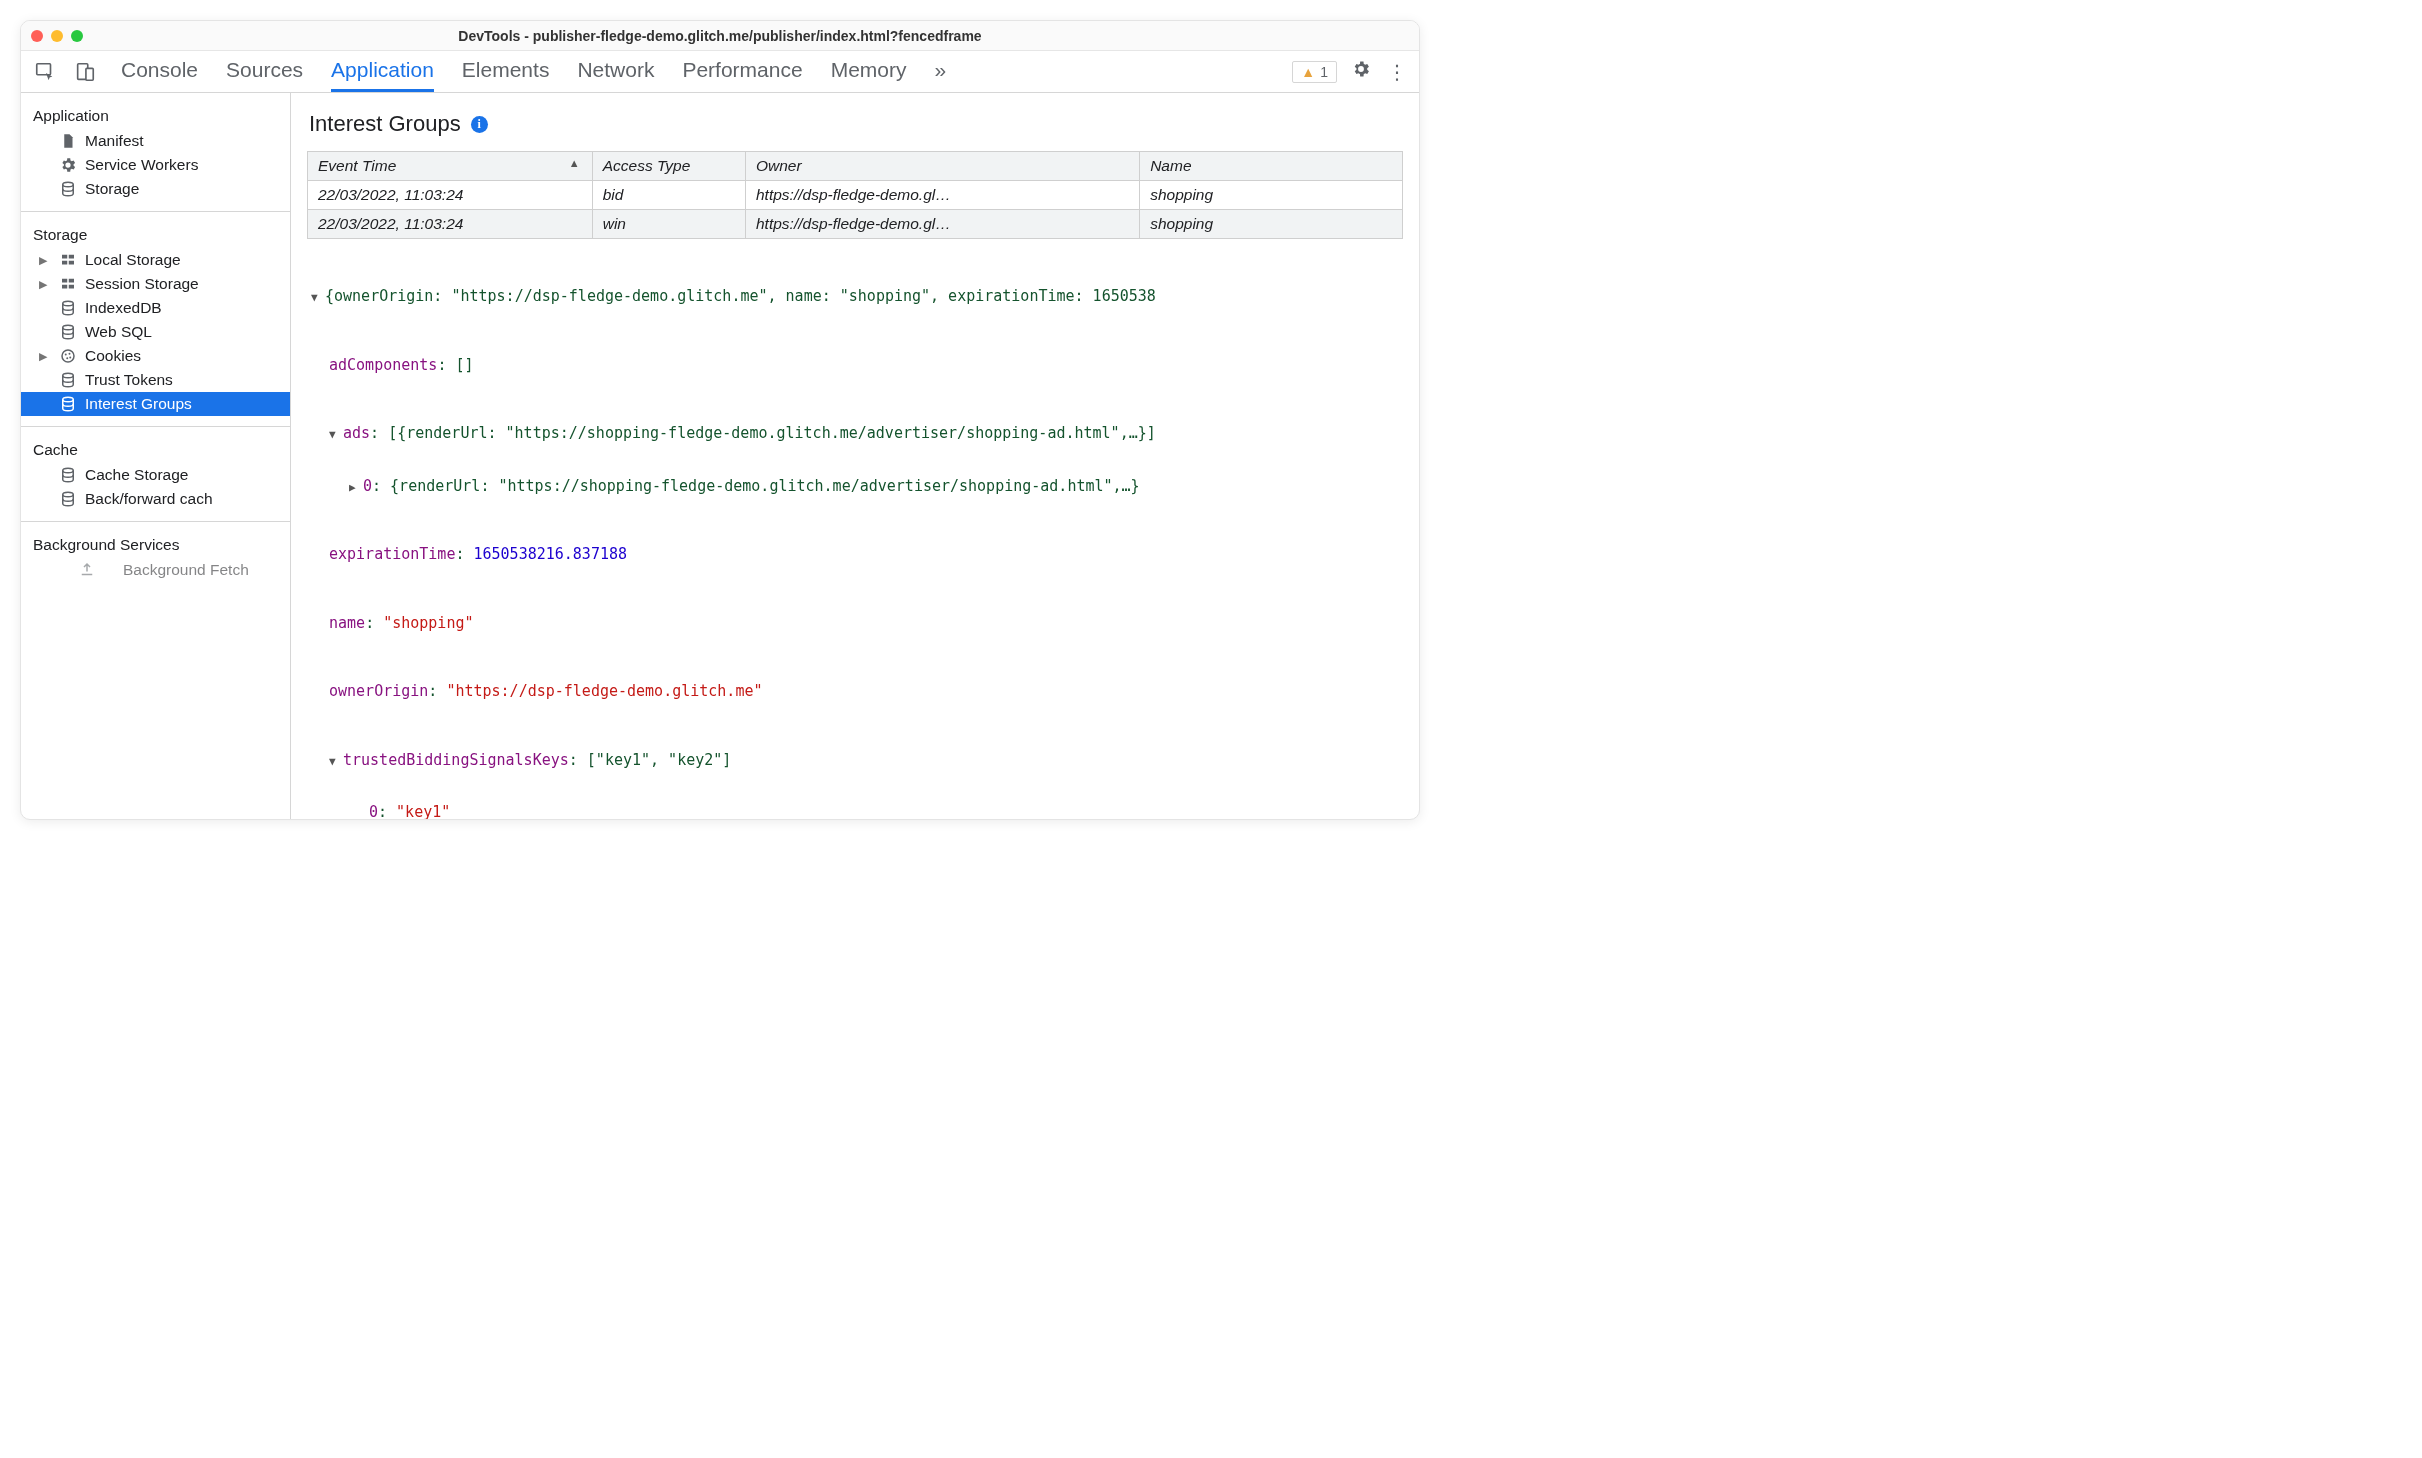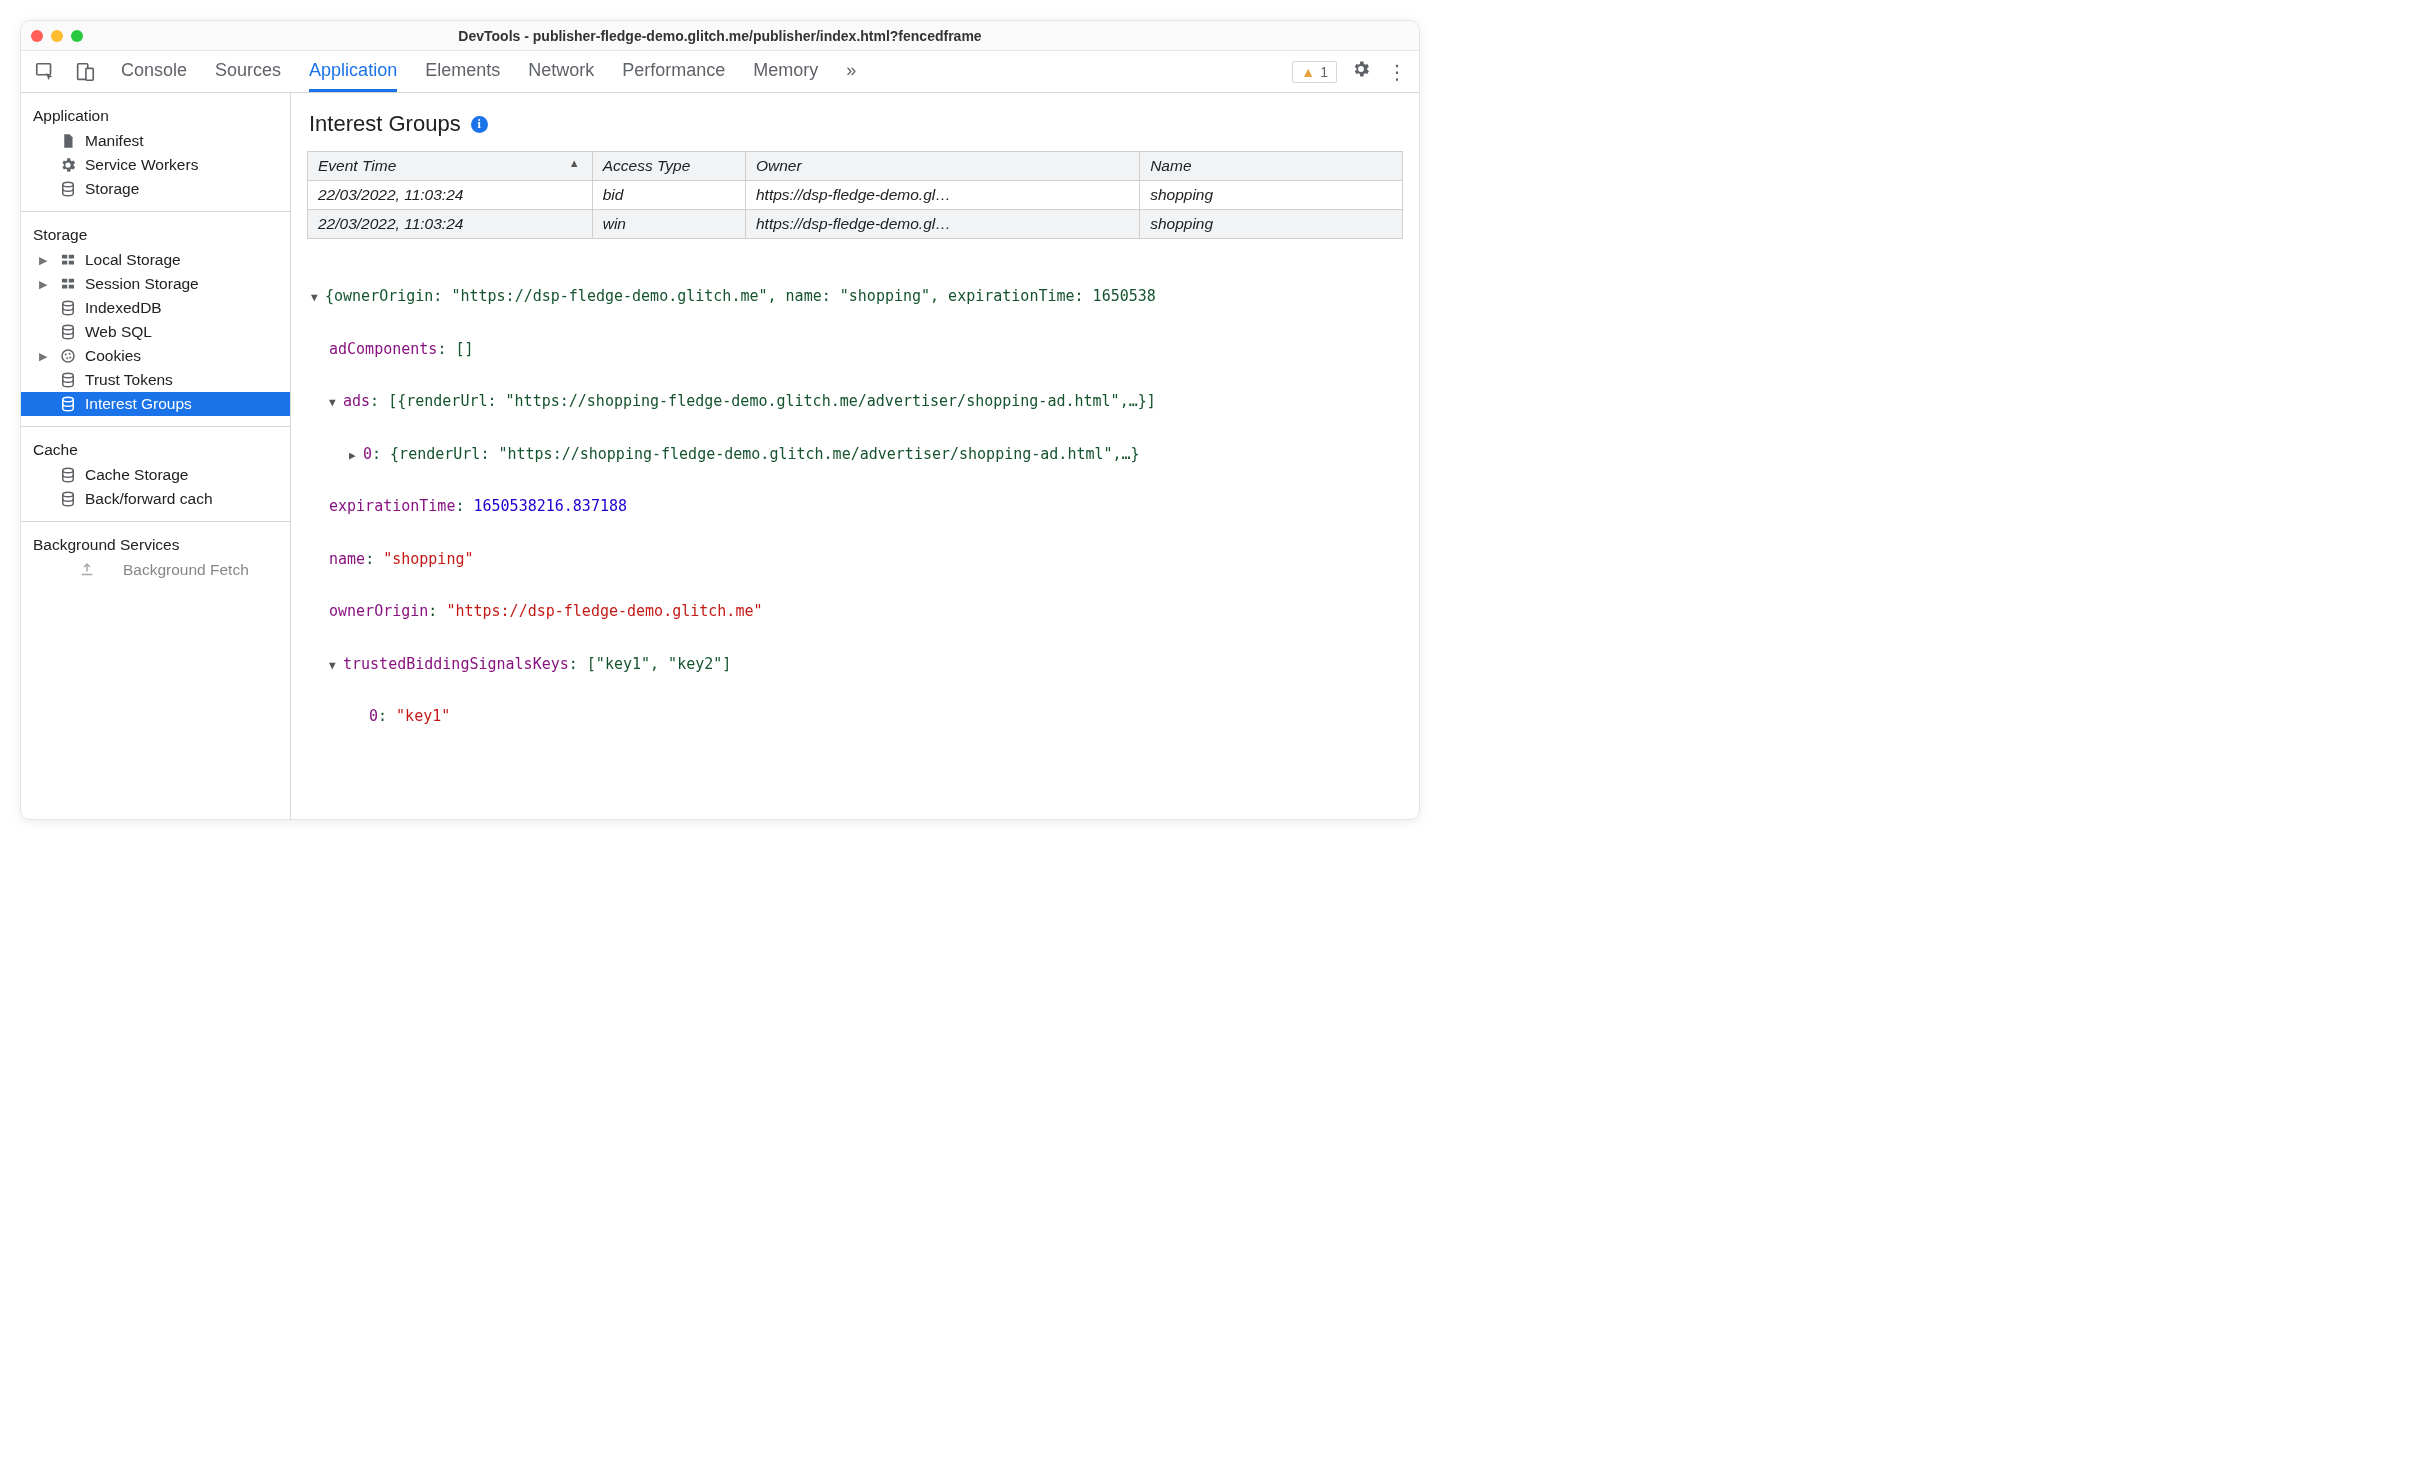--- a/index.html
+++ b/index.html
@@ -48,21 +48,21 @@
     border-bottom: 1px solid #d6d6d6;
     display: flex;
     align-items: center;
     padding: 0 10px;
     gap: 12px;
     flex-shrink: 0;
   }
   .tb-icon { width:28px; height:28px; display:flex; align-items:center; justify-content:center; color:#5f6368; }
   .tb-icon svg { width:22px; height:22px; fill:none; stroke:#5f6368; stroke-width:1.8; }
   .tab-strip { display:flex; align-items:center; height:100%; gap: 28px; margin-left: 10px;}
-  .tab { font-size:18px; color:#5f6368; height:100%; display:flex; align-items:center; border-bottom:3px solid transparent; cursor:pointer;}
+  .tab { font-size:21px; color:#5f6368; height:100%; display:flex; align-items:center; border-bottom:3px solid transparent; cursor:pointer;}
   .tab.active { color:#1a73e8; border-bottom-color:#1a73e8; font-weight:500;}
   .tb-spacer { flex:1; }
   .tb-warning {
     display:flex; align-items:center; gap:5px;
     border:1px solid #d6d6d6; border-radius:2px; padding:2px 8px;
     font-size:14px; color:#5f6368;
   }
   .tb-warning .tri { color:#e8a33d; font-size:14px; }
   .gear, .kebab { color:#5f6368; font-size:20px; width:24px; text-align:center; cursor:pointer;}
   
@@ -124,21 +124,21 @@
     overflow:hidden;
     color:#222;
   }
   .json-view .row { display:block; }
   .jk { color:#881280; } 
   .js { color:#c41a16; } 
   .jn { color:#1c00cf; } 
   .jp { color:#14532d; }    
   .tree-arrow { display:inline-block; width:14px; font-size:11px; color:#555; }
   .ind1 { padding-left: 20px; }
-  .ind2 { padding-left: 38px; }
+  .ind2 { padding-left: 38px; margin-top: 16px; }
   .ind3 { padding-left: 58px; }
   .ind4 { padding-left: 78px; }
 </style>
 </head>
 <body>
 
 <div class="titlebar">
   <div class="traffic">
     <div class="dot red"></div>
     <div class="dot yellow"></div>

